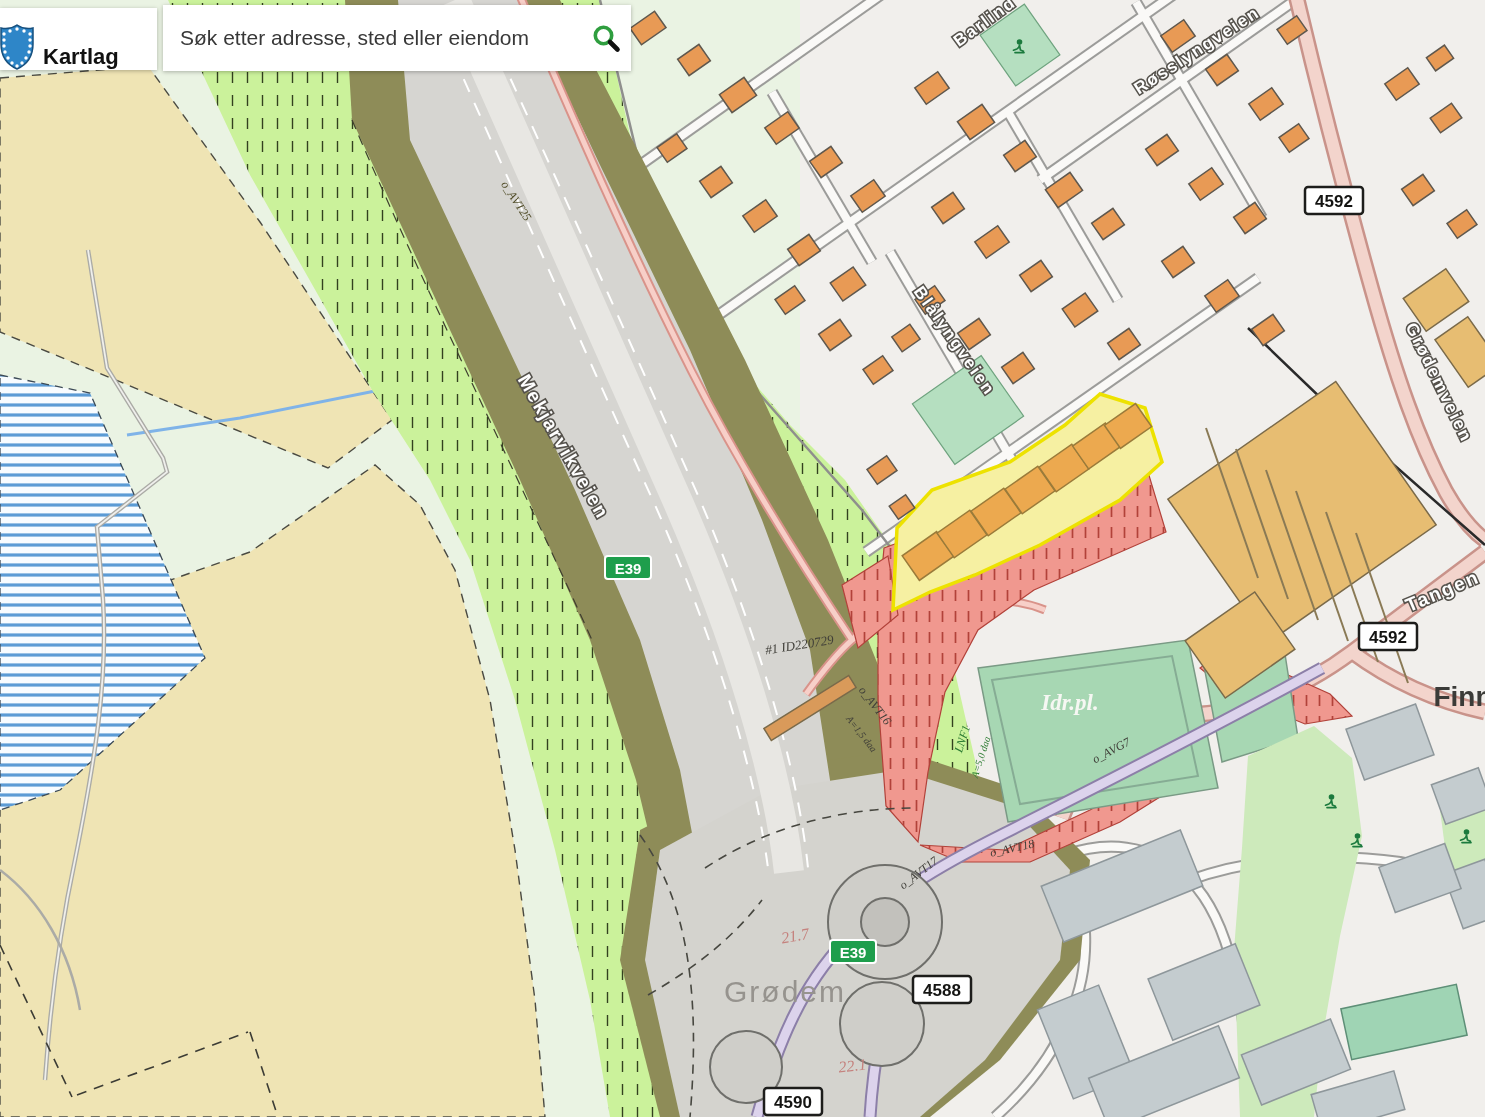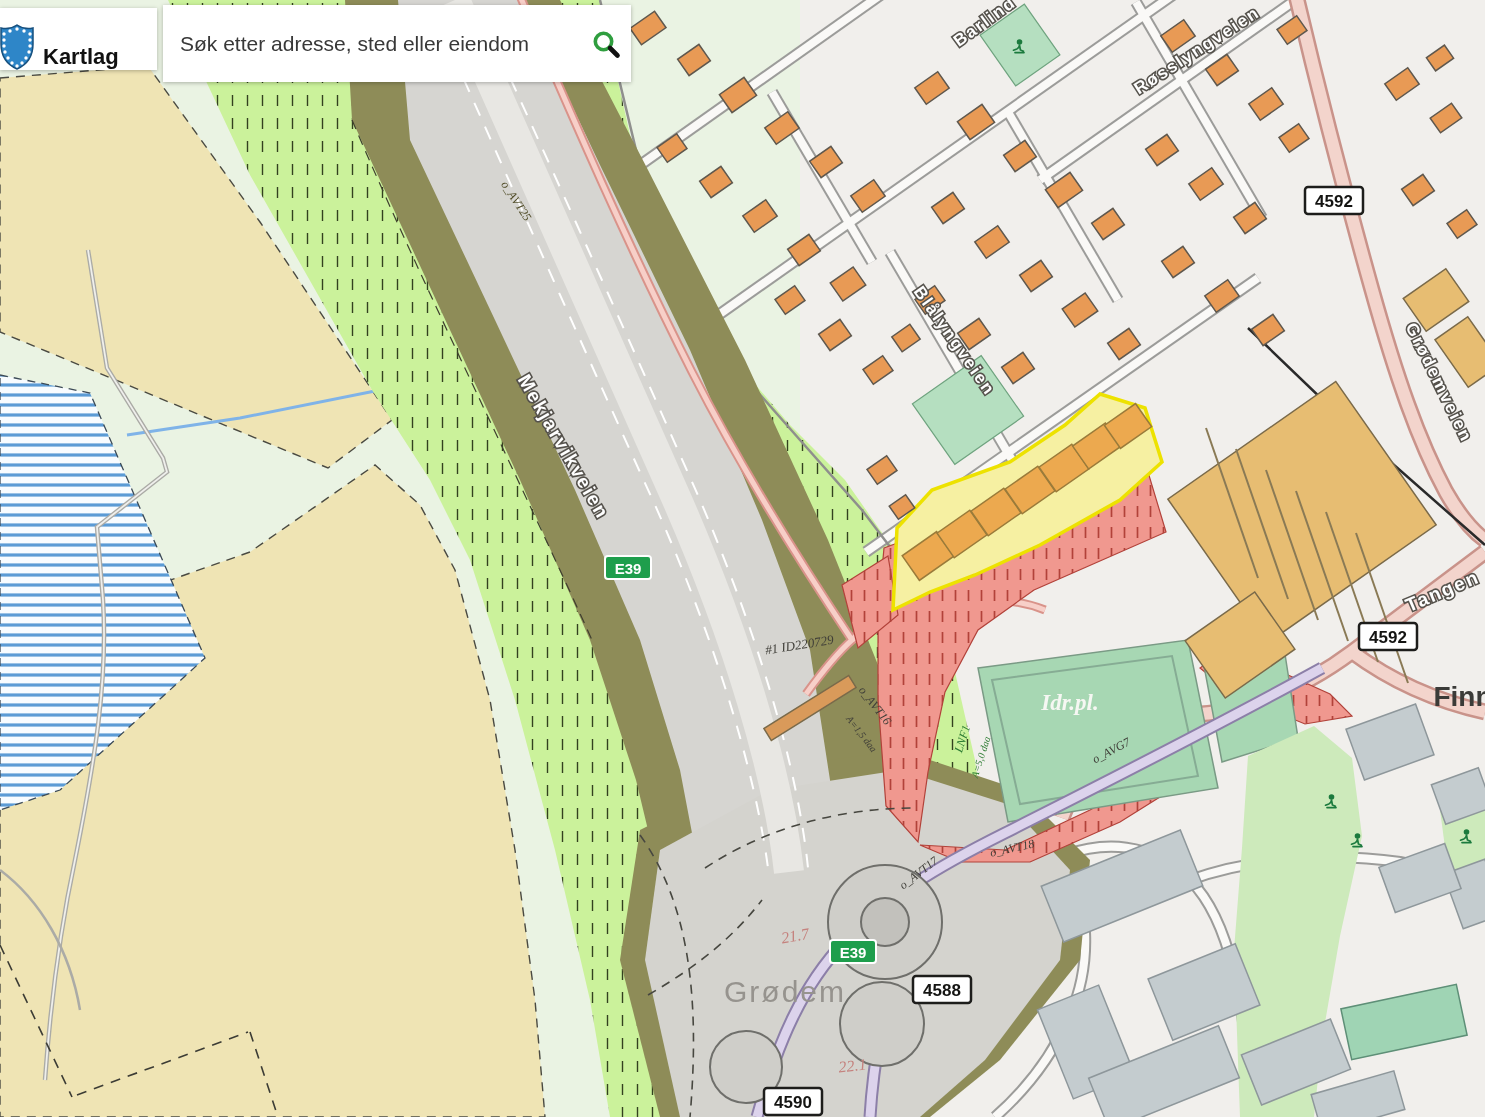--- a/index.html
+++ b/index.html
@@ -18,21 +18,21 @@
   .lbl-zone-green{font-family:"Liberation Serif",serif;font-style:italic;fill:#2e7d33;}
   .lbl-zone-red{font-family:"Liberation Serif",serif;font-style:italic;fill:#c5827e;}
   .sign-county-text{font-family:"Liberation Sans",sans-serif;font-weight:700;fill:#141412;}
   .sign-euro-text{font-family:"Liberation Sans",sans-serif;font-weight:700;fill:#ffffff;}
 
   
   .brand-panel{position:absolute;left:0;top:8px;width:157px;height:62px;background:#ffffff;
                display:flex;align-items:flex-end;gap:9px;padding-left:0;box-sizing:border-box;
                box-shadow:0 1px 4px rgba(0,0,0,.28);}
   .brand-title{font-size:22px;font-weight:700;color:#111;}
-  .search-panel{position:absolute;left:163px;top:5px;width:468px;height:77px;background:#ffffff;
+  .search-panel{position:absolute;left:163px;top:5px;width:468px;height:66px;background:#ffffff;
                 display:flex;align-items:center;box-sizing:border-box;
                 box-shadow:0 1px 4px rgba(0,0,0,.28);}
   .search-panel input{border:none;outline:none;flex:1;min-width:0;font-size:21px;
                       font-family:"Liberation Sans",sans-serif;color:#222;padding:0 4px 0 17px;background:transparent;}
   .search-panel input::placeholder{color:#383838;opacity:1;}
   .search-icon{margin-right:10px;flex:0 0 auto;cursor:pointer;}
 </style>
 </head>
 <body>
 

